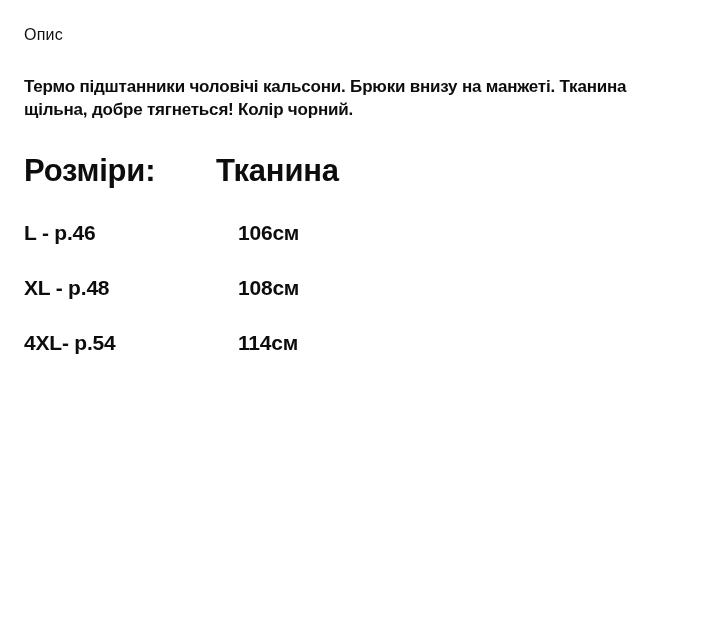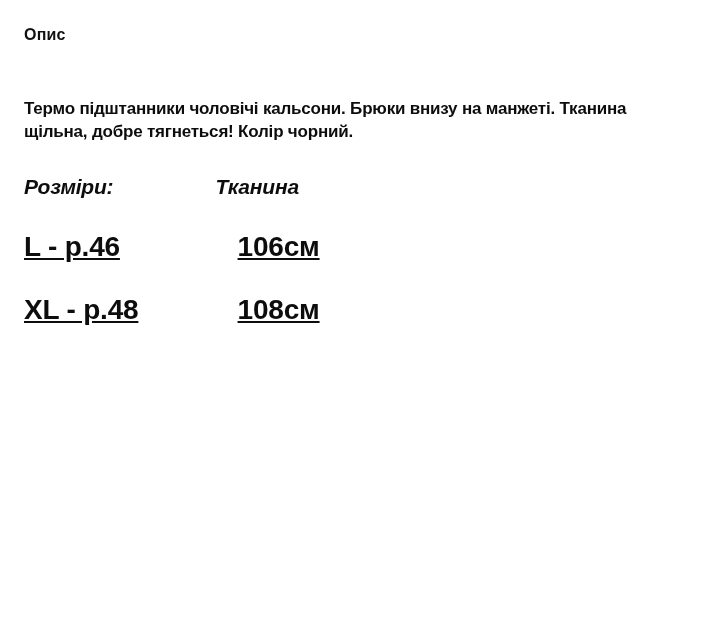--- a/index.html
+++ b/index.html
@@ -16,65 +16,63 @@
   }
   .page {
     width: 720px;
     height: 643px;
     box-sizing: border-box;
     padding: 26px 24px 0 24px;
     position: relative;
   }
   .section-title {
     font-size: 16px;
-    font-weight: bold;
+    font-weight: normal;
     color: #111111;
     letter-spacing: 0.2px;
-    margin: 0 0 54px 0;
+    margin: 0 0 32px 0;
   }
   .description {
     font-size: 17px;
     font-weight: bold;
     line-height: 1.33;
     color: #0d0d0d;
     margin: 0 0 32px 0;
     max-width: 660px;
     letter-spacing: -0.2px;
   }
   .size-table {
     border-collapse: collapse;
     width: 420px;
   }
   .size-table td, .size-table th {
     text-align: left;
     padding: 0;
     vertical-align: top;
   }
   .head-row th {
-    font-size: 21px;
+    font-size: 31px;
     font-weight: bold;
     color: #0d0d0d;
     padding-bottom: 32px;
     letter-spacing: -0.2px;
-    font-style: italic;
   }
   .col-size {
     width: 200px;
   }
   .col-len {
     width: 220px;
   }
   .data-row td {
-    font-size: 28px;
+    font-size: 21px;
     font-weight: bold;
     color: #0d0d0d;
     padding-bottom: 31px;
     letter-spacing: -0.2px;
     white-space: nowrap;
-    text-decoration: underline;
   }
   .data-row td.col-len {
     padding-left: 22px;
   }
 </style>
 </head>
 <body>
 
 <div class="page">
 
@@ -91,16 +89,20 @@
     </thead>
     <tbody>
       <tr class="data-row">
         <td class="col-size">L - р.46</td>
         <td class="col-len">106см</td>
       </tr>
       <tr class="data-row">
         <td class="col-size">XL - р.48</td>
         <td class="col-len">108см</td>
       </tr>
+      <tr class="data-row">
+        <td class="col-size">4XL- р.54</td>
+        <td class="col-len">114см</td>
+      </tr>
     </tbody>
   </table>
 
 </div>
 
 </body></html>

